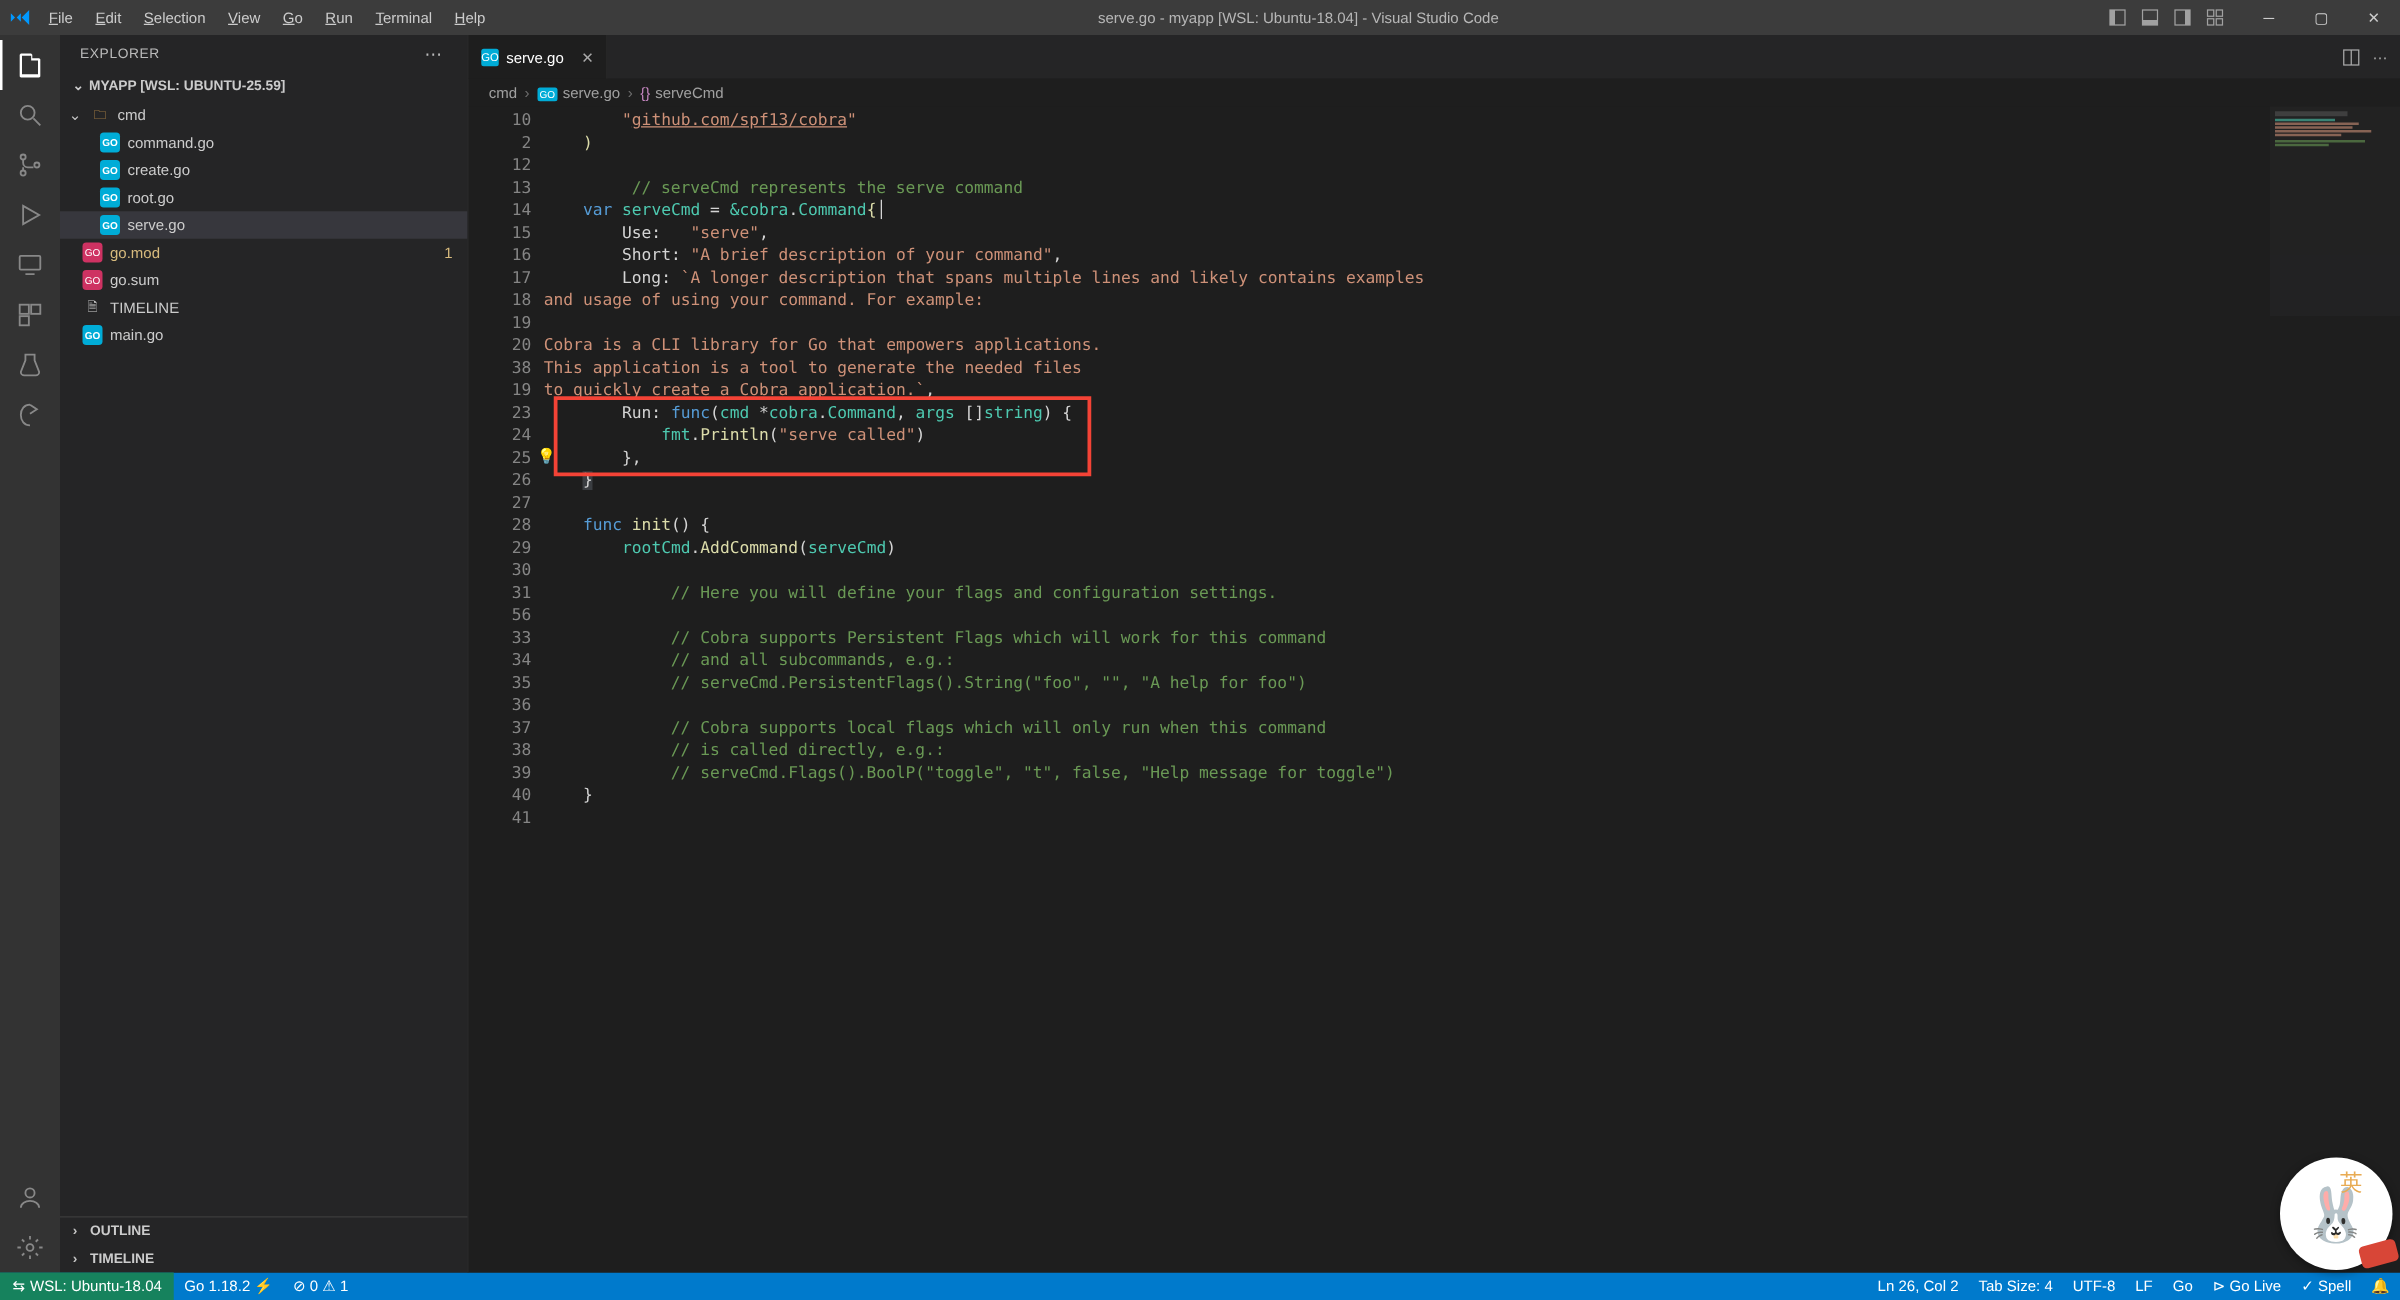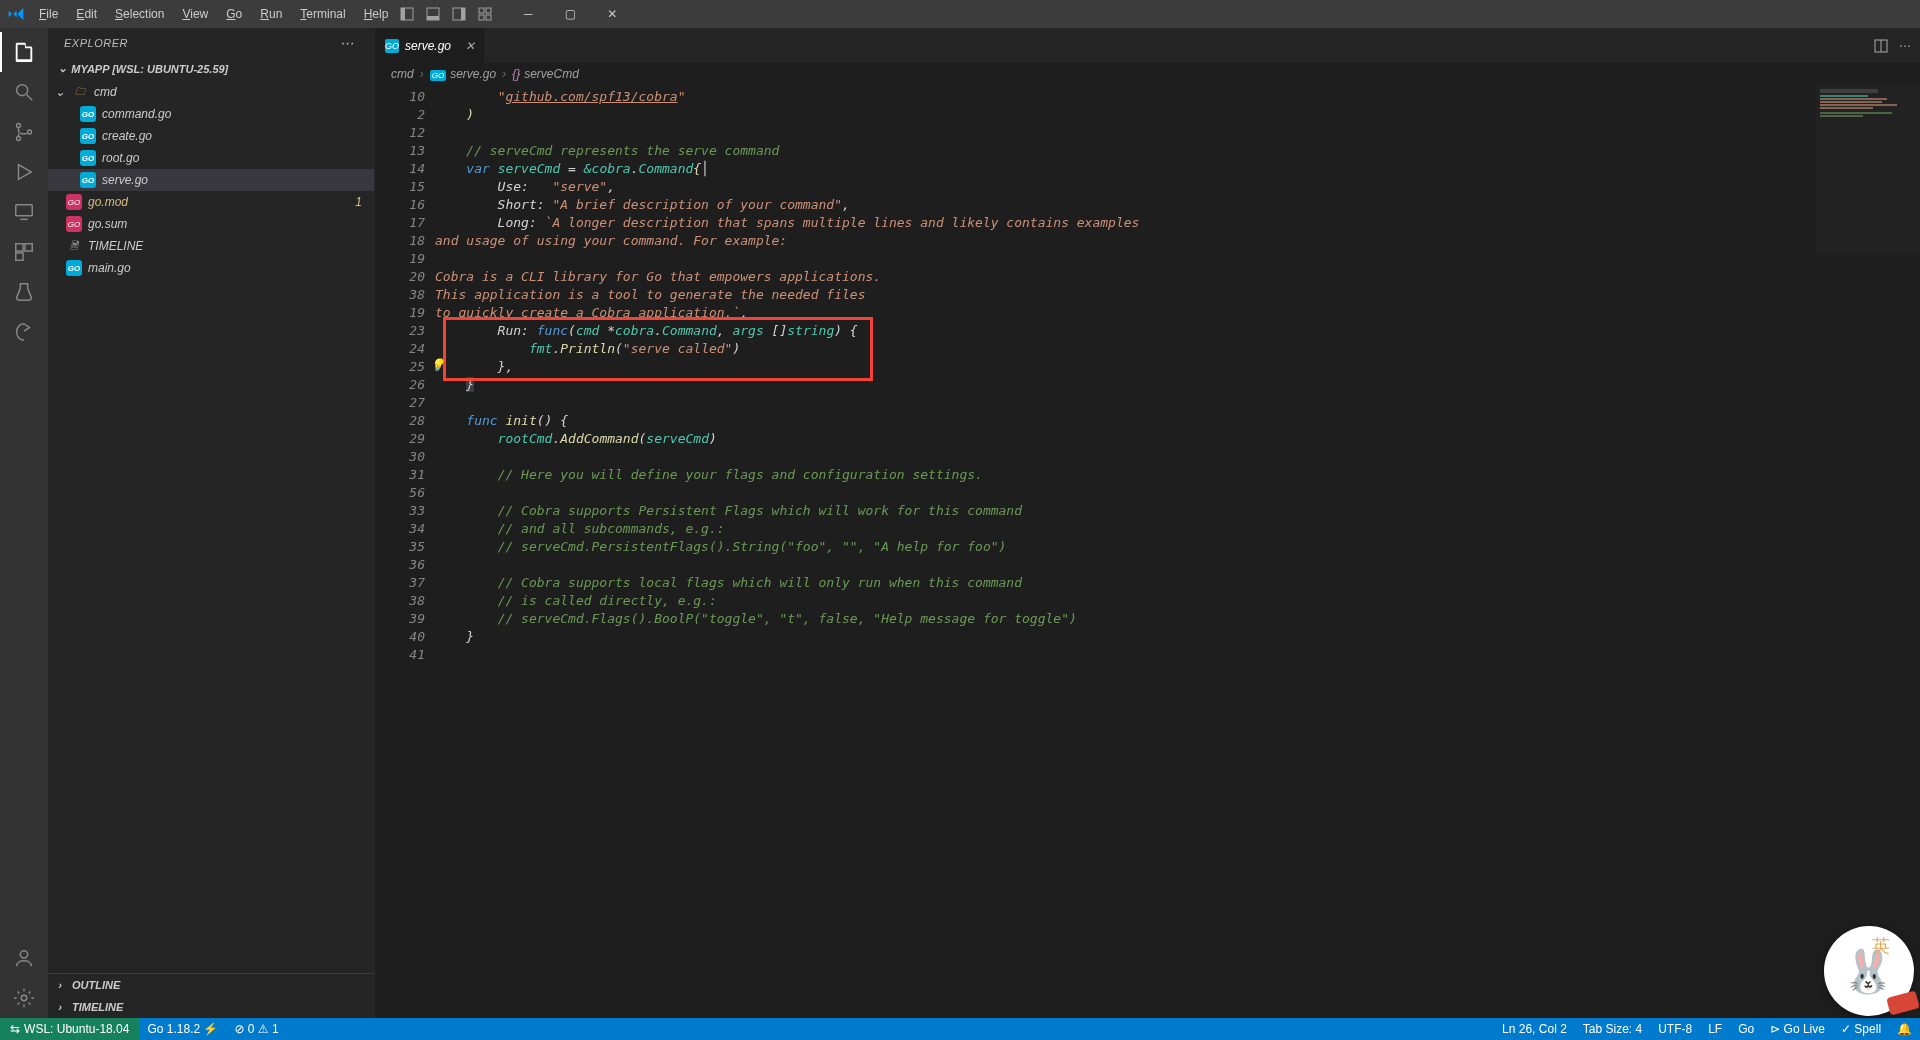--- a/index.html
+++ b/index.html
@@ -28,21 +28,21 @@
   .titlebar{height:28px;background:var(--titlebar-bg);display:flex;align-items:center;color:var(--menu-fg);font-size:12px;}
   .titlebar .vscode-icon{width:32px;display:flex;align-items:center;justify-content:center;color:#0098ff;}
   .titlebar .menus{display:flex;gap:4px;}
   .titlebar .menus .m{padding:4px 7px;border-radius:4px;}
   .titlebar .title{flex:1;text-align:center;opacity:.85;}
   .titlebar .window-controls{display:flex;}
   .titlebar .lc{display:flex;gap:2px;margin-right:10px;}
   .wc{width:42px;height:28px;display:flex;align-items:center;justify-content:center;}
   .lic{width:24px;height:28px;display:flex;align-items:center;justify-content:center;opacity:.7;}
 
-  .shell{display:flex;height:calc(100% - 28px - 22px);font-style:italic;}
+  .shell{display:flex;height:calc(100% - 28px - 22px);}
   .activitybar{width:48px;background:var(--bg-darker);display:flex;flex-direction:column;align-items:center;padding-top:4px;}
   .ab-icon{width:48px;height:40px;display:flex;align-items:center;justify-content:center;color:#888;position:relative;}
   .ab-icon.active{color:#fff;}
   .ab-icon.active::before{content:"";position:absolute;left:0;top:0;bottom:0;width:2px;background:#fff;}
   .ab-spacer{flex:1;}
 
   .sidebar{width:326px;background:var(--bg-dark);display:flex;flex-direction:column;border-right:1px solid #2a2a2a;}
   .sb-title{height:30px;display:flex;align-items:center;padding:0 16px;color:#bbb;font-size:11px;letter-spacing:.5px;justify-content:space-between;}
   .sb-title .dots{font-size:14px;padding-right:4px;cursor:pointer;}
   .sb-section-header{font-size:11px;font-weight:bold;color:#ccc;padding:4px 10px;display:flex;align-items:center;gap:4px;}
@@ -67,21 +67,21 @@
   .tab .close{color:#aaa;margin-left:8px;}
   .tabs .tb-actions{margin-left:auto;display:flex;align-items:center;gap:10px;margin-right:10px;color:#aaa;}
   .breadcrumbs{height:22px;display:flex;align-items:center;gap:6px;padding:0 16px;color:#a0a0a0;font-size:12px;background:var(--bg);}
   .breadcrumbs .bc-sep{opacity:.6;}
   .editor{flex:1;position:relative;overflow:hidden;background:var(--bg);}
   .gutter-and-code{display:flex;height:100%;}
   .gutter{width:50px;text-align:right;color:var(--line-number);padding-right:10px;font-family:Consolas,monospace;font-size:13px;line-height:18px;padding-top:3px;}
   .code{flex:1;font-family:Consolas,monospace;font-size:13px;line-height:18px;color:var(--text);padding-top:3px;white-space:pre;}
   .kw{color:var(--keyword);}
   .str{color:var(--string);}
-  .com{color:var(--comment);}
+  .com{color:var(--comment);margin-left:39px;}
   .typ{color:var(--type);}
   .fn{color:var(--func);}
   .line{height:18px;}
   .bulb{position:absolute;left:55px;color:#ffcc00;font-size:12px;} 
   .minimap{position:absolute;top:0;right:0;width:96px;height:160px;background:#252526;opacity:.6;font-family:monospace;font-size:2px;line-height:3px;color:#777;padding:4px;overflow:hidden;}
   .highlight-box{position:absolute;border:3px solid #f44336;box-sizing:border-box;pointer-events:none;}
   .statusbar{height:22px;background:var(--statusbar);display:flex;align-items:center;color:#fff;font-size:12px;}
   .sb-item{padding:0 8px;height:22px;display:flex;align-items:center;gap:4px;}
   .sb-left{display:flex;}
   .sb-left .remote{background:#16825d;padding:0 10px;height:22px;display:flex;align-items:center;}
@@ -103,20 +103,21 @@
   <div class="menus" id="menus">
       <div class="m"><u>F</u>ile</div>
       <div class="m"><u>E</u>dit</div>
       <div class="m"><u>S</u>election</div>
       <div class="m"><u>V</u>iew</div>
       <div class="m"><u>G</u>o</div>
       <div class="m"><u>R</u>un</div>
       <div class="m"><u>T</u>erminal</div>
       <div class="m"><u>H</u>elp</div>
     </div>
+  <div class="title">serve.go - myapp [WSL: Ubuntu-18.04] - Visual Studio Code</div>
   <div class="lc">
     <div class="lic">
         <svg width="14" height="14" viewBox="0 0 14 14">
           <rect x="1" y="1" width="12" height="12" fill="none" stroke="#ccc"></rect>
           <rect x="1" y="1" width="4" height="12" fill="#ccc"></rect>
         </svg>
       </div>
     <div class="lic">
         <svg width="14" height="14" viewBox="0 0 14 14">
           <rect x="1" y="1" width="12" height="12" fill="none" stroke="#ccc"></rect>

